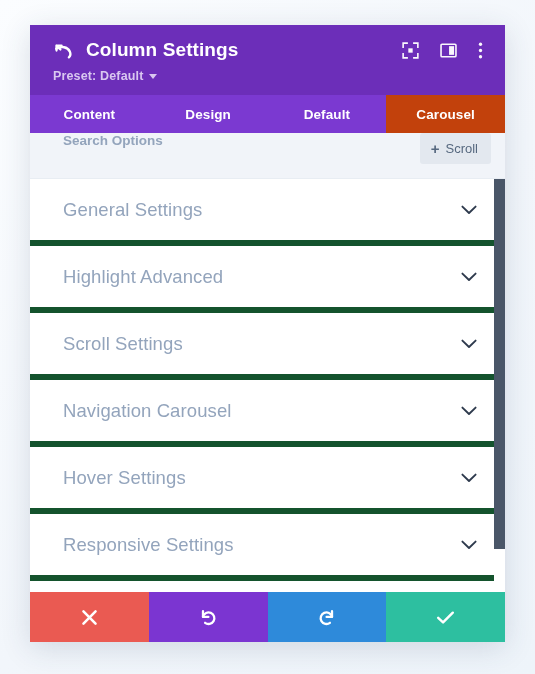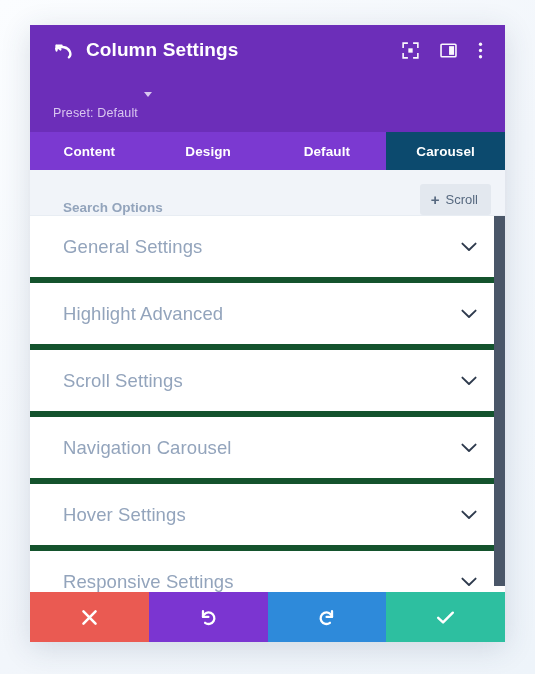--- a/index.html
+++ b/index.html
@@ -69,23 +69,22 @@
   }
   .preset-row {
     margin-top: 8px;
     display: flex;
     align-items: center;
     padding-left: 1px;
   }
   .preset-label {
     color: #d9c7f0;
     font-size: 12.5px;
-    font-weight: normal;
+    font-weight: bold;
     letter-spacing: 0.15px;
-    margin-top: 37px;
   }
   .preset-caret {
     margin-left: 6px;
     width: 0;
     height: 0;
     border-left: 4px solid transparent;
     border-right: 4px solid transparent;
     border-top: 5px solid #d9c7f0;
     display: inline-block;
   }
@@ -103,30 +102,30 @@
     align-items: center;
     justify-content: center;
     color: #ffffff;
     font-size: 13.5px;
     font-weight: bold;
     cursor: pointer;
     letter-spacing: 0.1px;
     user-select: none;
   }
   .tab.active {
-    background: #0c4a6e;
+    background: #c2410c;
   }
 
   
   .search-row {
     background: #f1f4f9;
     height: 45px;
     flex: 0 0 auto;
     display: flex;
-    align-items: flex-end;
+    align-items: flex-start;
     padding: 0 14px 0 33px;
     position: relative;
     border-bottom: 1px solid #e8edf3;
   }
   .search-input {
     flex: 1 1 auto;
     border: none;
     outline: none;
     background: transparent;
     font-family: "Liberation Sans", sans-serif;

